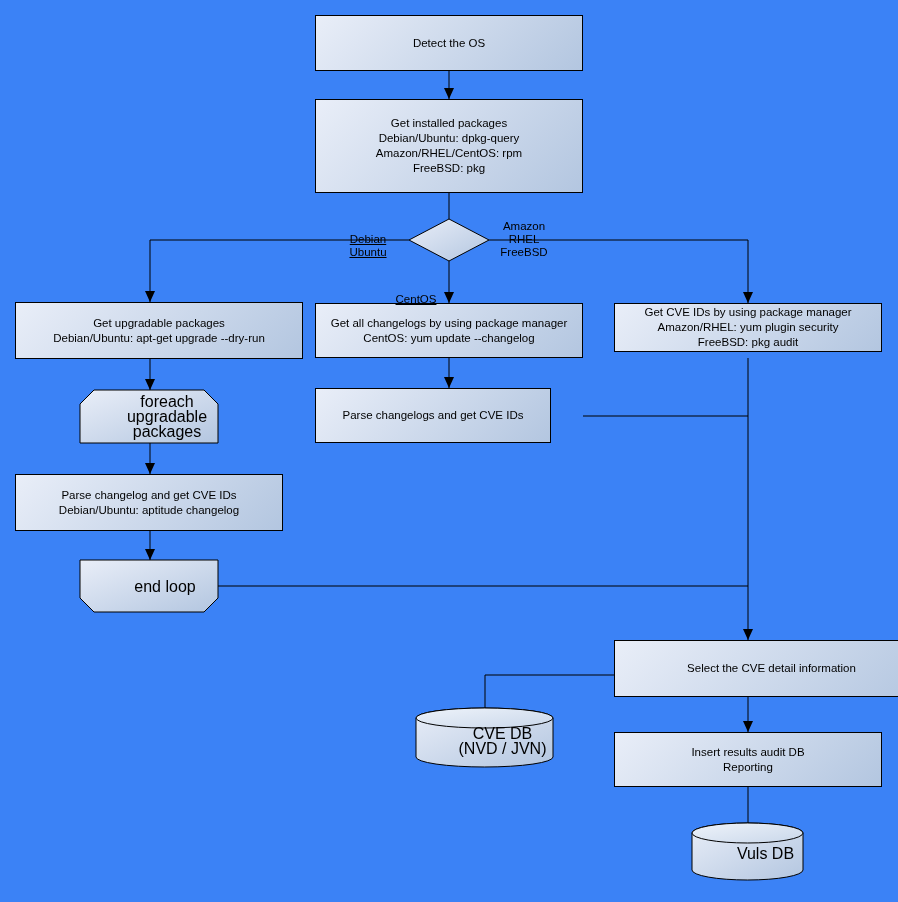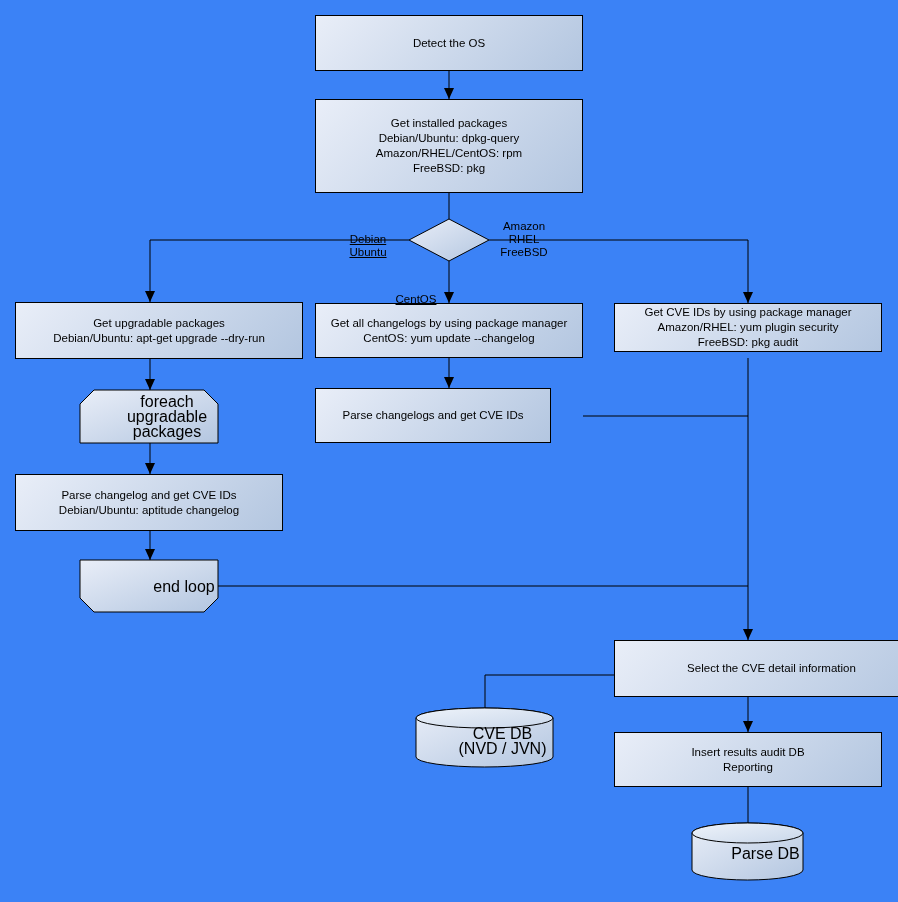--- a/index.html
+++ b/index.html
@@ -113,25 +113,25 @@
 FreeBSD: pkg audit</div>
 
   <div class="node" style="left:614px;top:640px;width:315px;height:57px">Select the CVE detail information</div>
 
   <div class="node" style="left:614px;top:732px;width:268px;height:55px">Insert results audit DB
 Reporting</div>
 
   <div class="overlay-label" style="left:80px;top:390px;width:138px;height:53px">foreach
 upgradable packages</div>
 
-  <div class="overlay-label" style="left:86px;top:560px;width:160px;height:52px">end loop</div>
+  <div class="overlay-label" style="left:67px;top:560px;width:160px;height:52px">end loop</div>
 
   <div class="overlay-label" style="left:416px;top:722px;width:137px;height:38px">CVE DB (NVD / JVN)</div>
 
-  <div class="overlay-label" style="left:692px;top:838px;width:111px;height:30px">Parse DB</div>
+  <div class="overlay-label" style="left:692px;top:838px;width:111px;height:30px">Vuls DB</div>
 
   <div class="edge-label align-right" style="left:338px;top:209px;width:60px">Debian
 Ubuntu</div>
 
   <div class="edge-label align-center" style="left:496px;top:196px;width:56px">Amazon
 RHEL
 FreeBSD</div>
 
   <div class="edge-label align-right" style="left:390px;top:269px;width:52px">CentOS</div>
 

